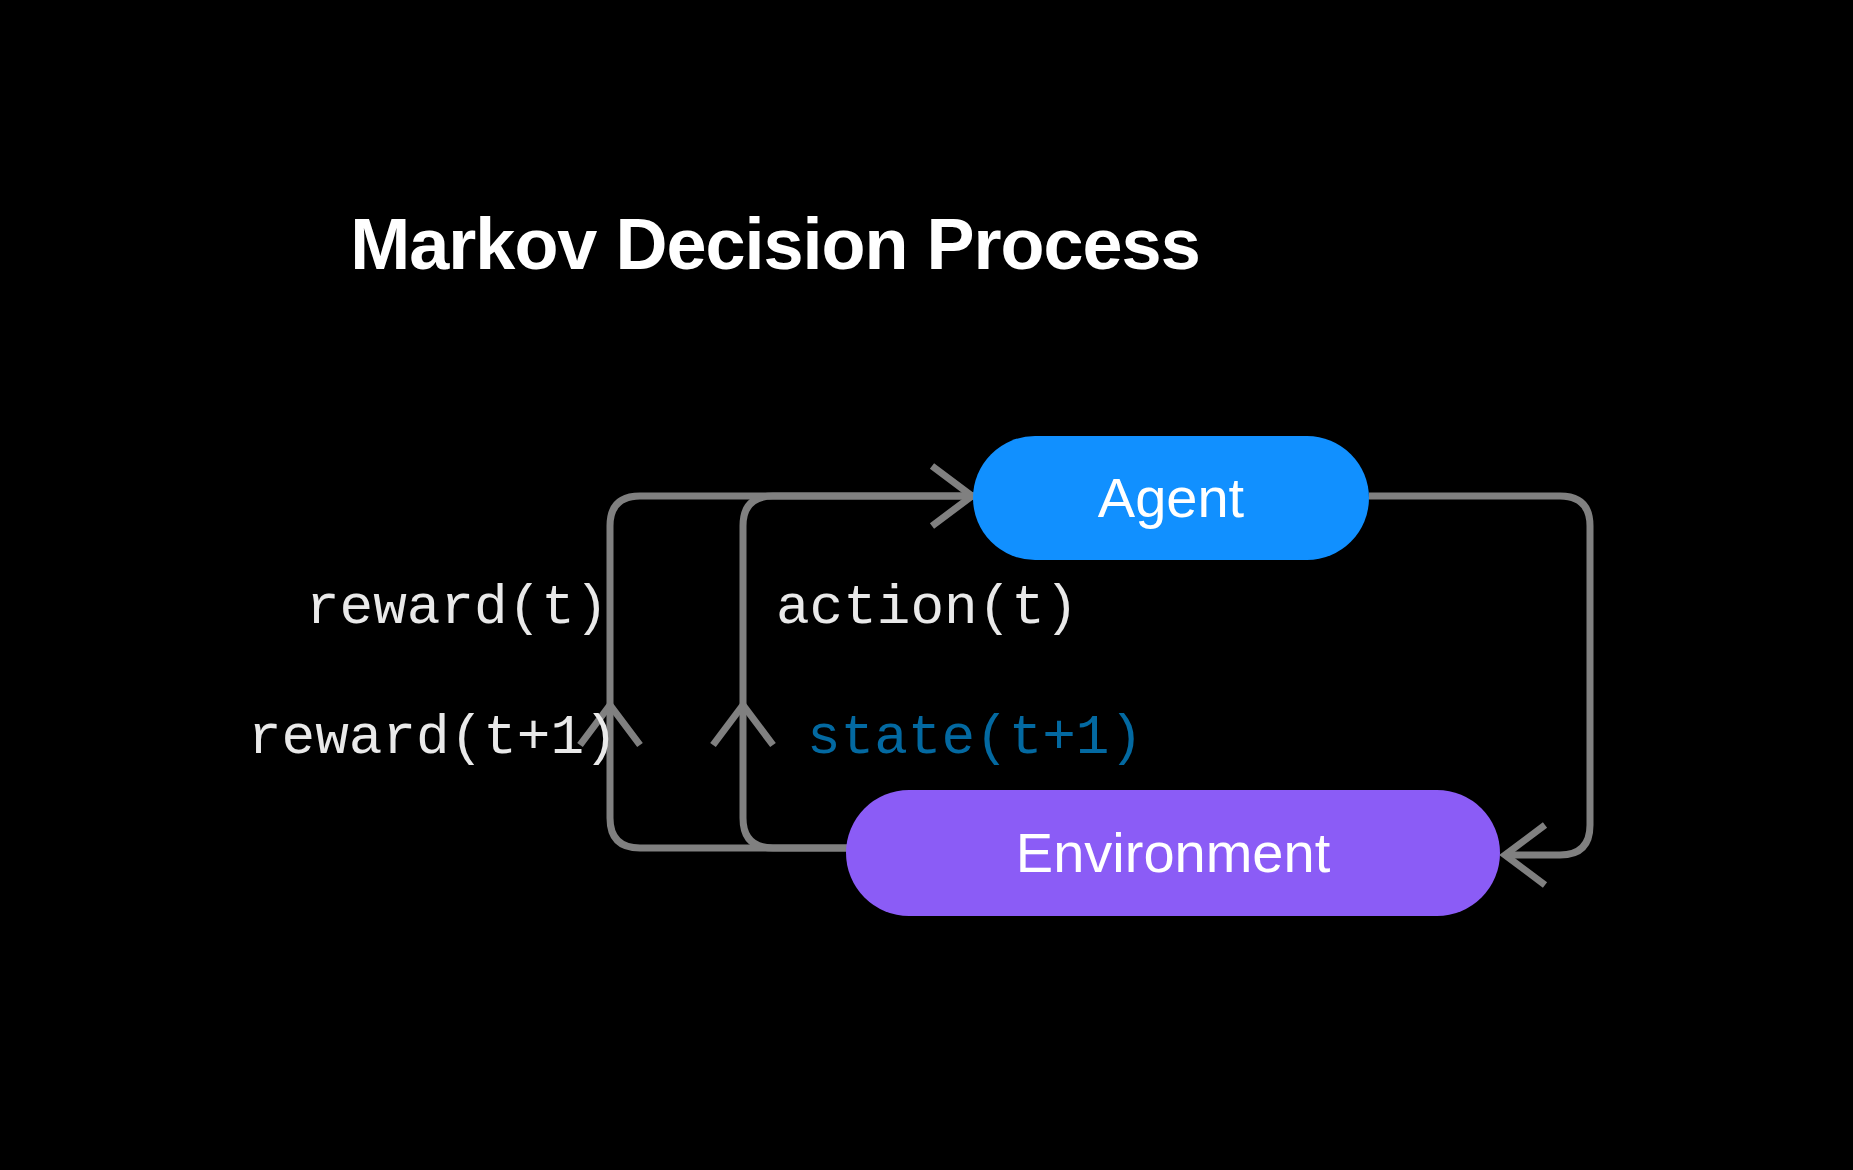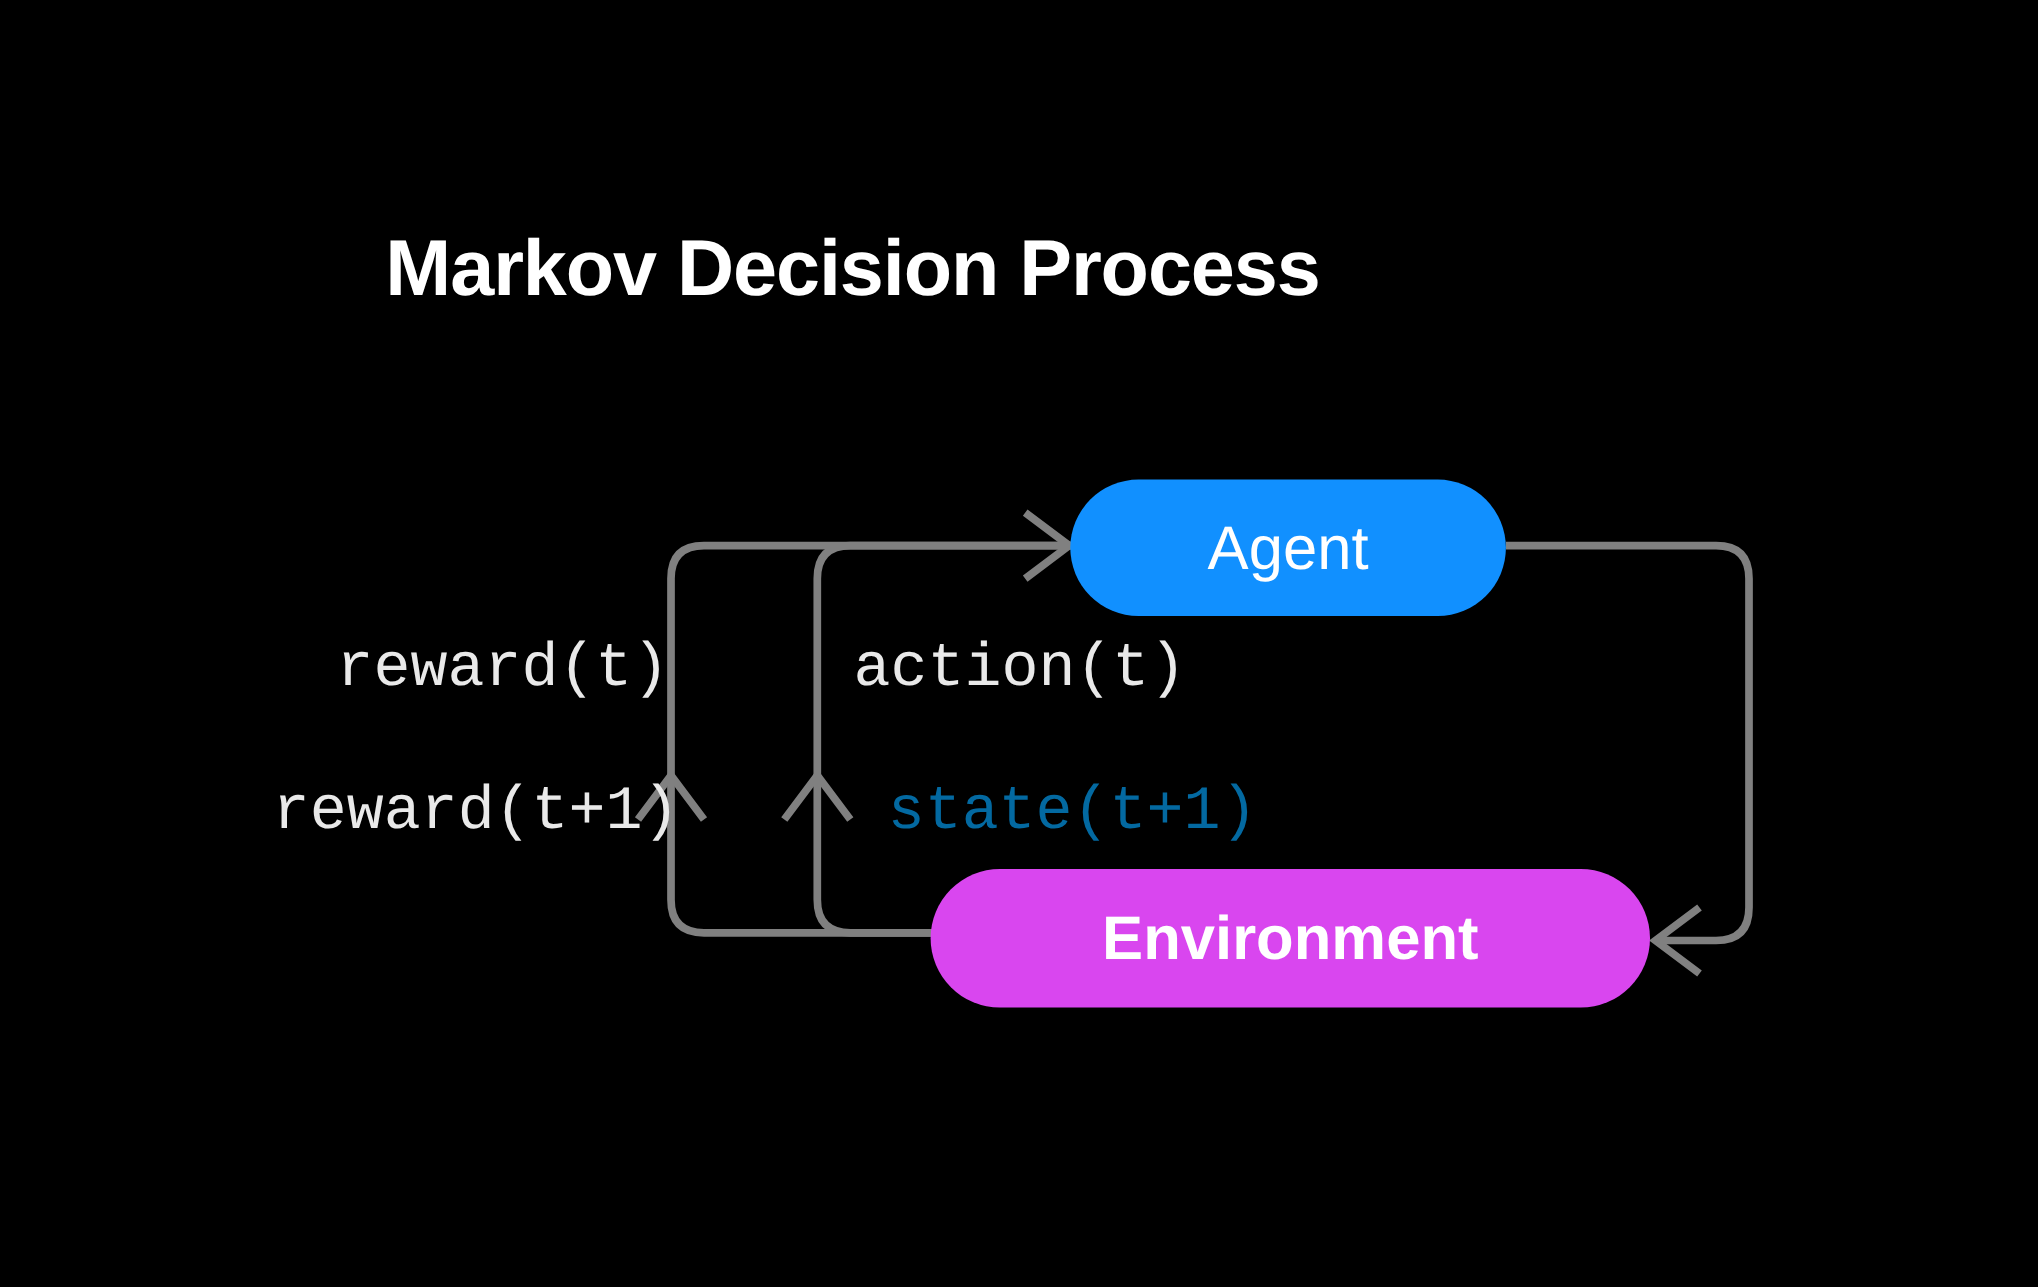--- a/index.html
+++ b/index.html
@@ -142,21 +142,21 @@
                Q 1590 855 1560 855
                L 1510 855" stroke="#808080"></path>
       <path class="edge-head" d="M 1545 825 L 1505 855 L 1545 885" stroke="#808080"></path>
     </g>
   </svg>
 
   <div id="node-agent" class="node-box" style="background: rgb(17, 144, 255); color: rgb(255, 255, 255);">
     <span>Agent</span>
   </div>
 
-  <div id="node-environment" class="node-box" style="background: #d946ef; color: rgb(255, 255, 255); font-weight: bold;">
+  <div id="node-environment" class="node-box" style="background: #8b5cf6; color: rgb(255, 255, 255);">
     <span>Environment</span>
   </div>
 
   <div id="label-reward-t" class="edge-label" style="color: rgb(233, 233, 233);">reward(t)</div>
 
   <div id="label-reward-t1" class="edge-label" style="color: rgb(233, 233, 233);">reward(t+1)</div>
 
   <div id="label-state-t" class="edge-label" style="color: rgb(233, 233, 233);">action(t)</div>
 
   <div id="label-state-t1" class="edge-label" style="color: #0369a1; margin-left: 31px;">state(t+1)</div>

